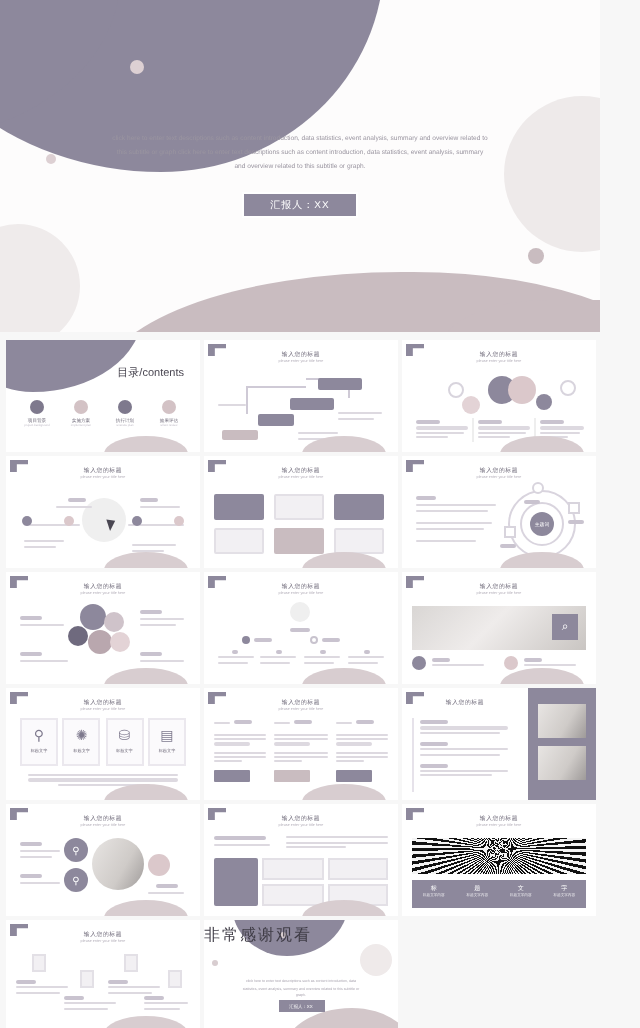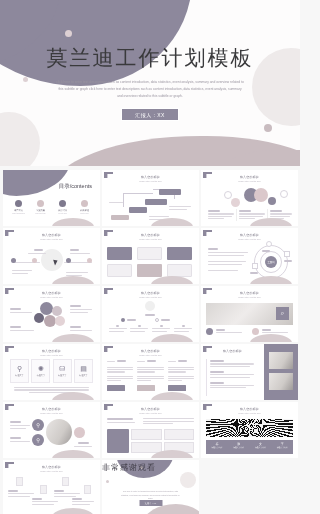--- a/index.html
+++ b/index.html
@@ -152,21 +152,20 @@
     <div class="cv-blob-tl2"></div>
     <div class="cv-blob-right"></div>
     <div class="cv-blob-bl"></div>
     <div class="cv-wave"></div>
     <div class="cv-wave2"></div>
     <div class="cv-dot cv-dot-a"></div>
     <div class="cv-dot cv-dot-b"></div>
     <div class="cv-dot cv-dot-c"></div>
 
     <div class="cv-inner">
-      <div class="cv-title">莫兰迪工作计划模板</div>
       <div class="cv-sub">click here to enter text descriptions such as content introduction, data statistics, event analysis, summary and overview related to this subtitle or graph click here to enter text descriptions such as content introduction, data statistics, event analysis, summary and overview related to this subtitle or graph.</div>
       <div class="cv-btn">汇报人：XX</div>
     </div>
   </div>
 
   <div class="grid">
 
     <div class="thumb">
       <div class="s1-blob"></div>
       <div class="s1-t">目录/contents</div>

